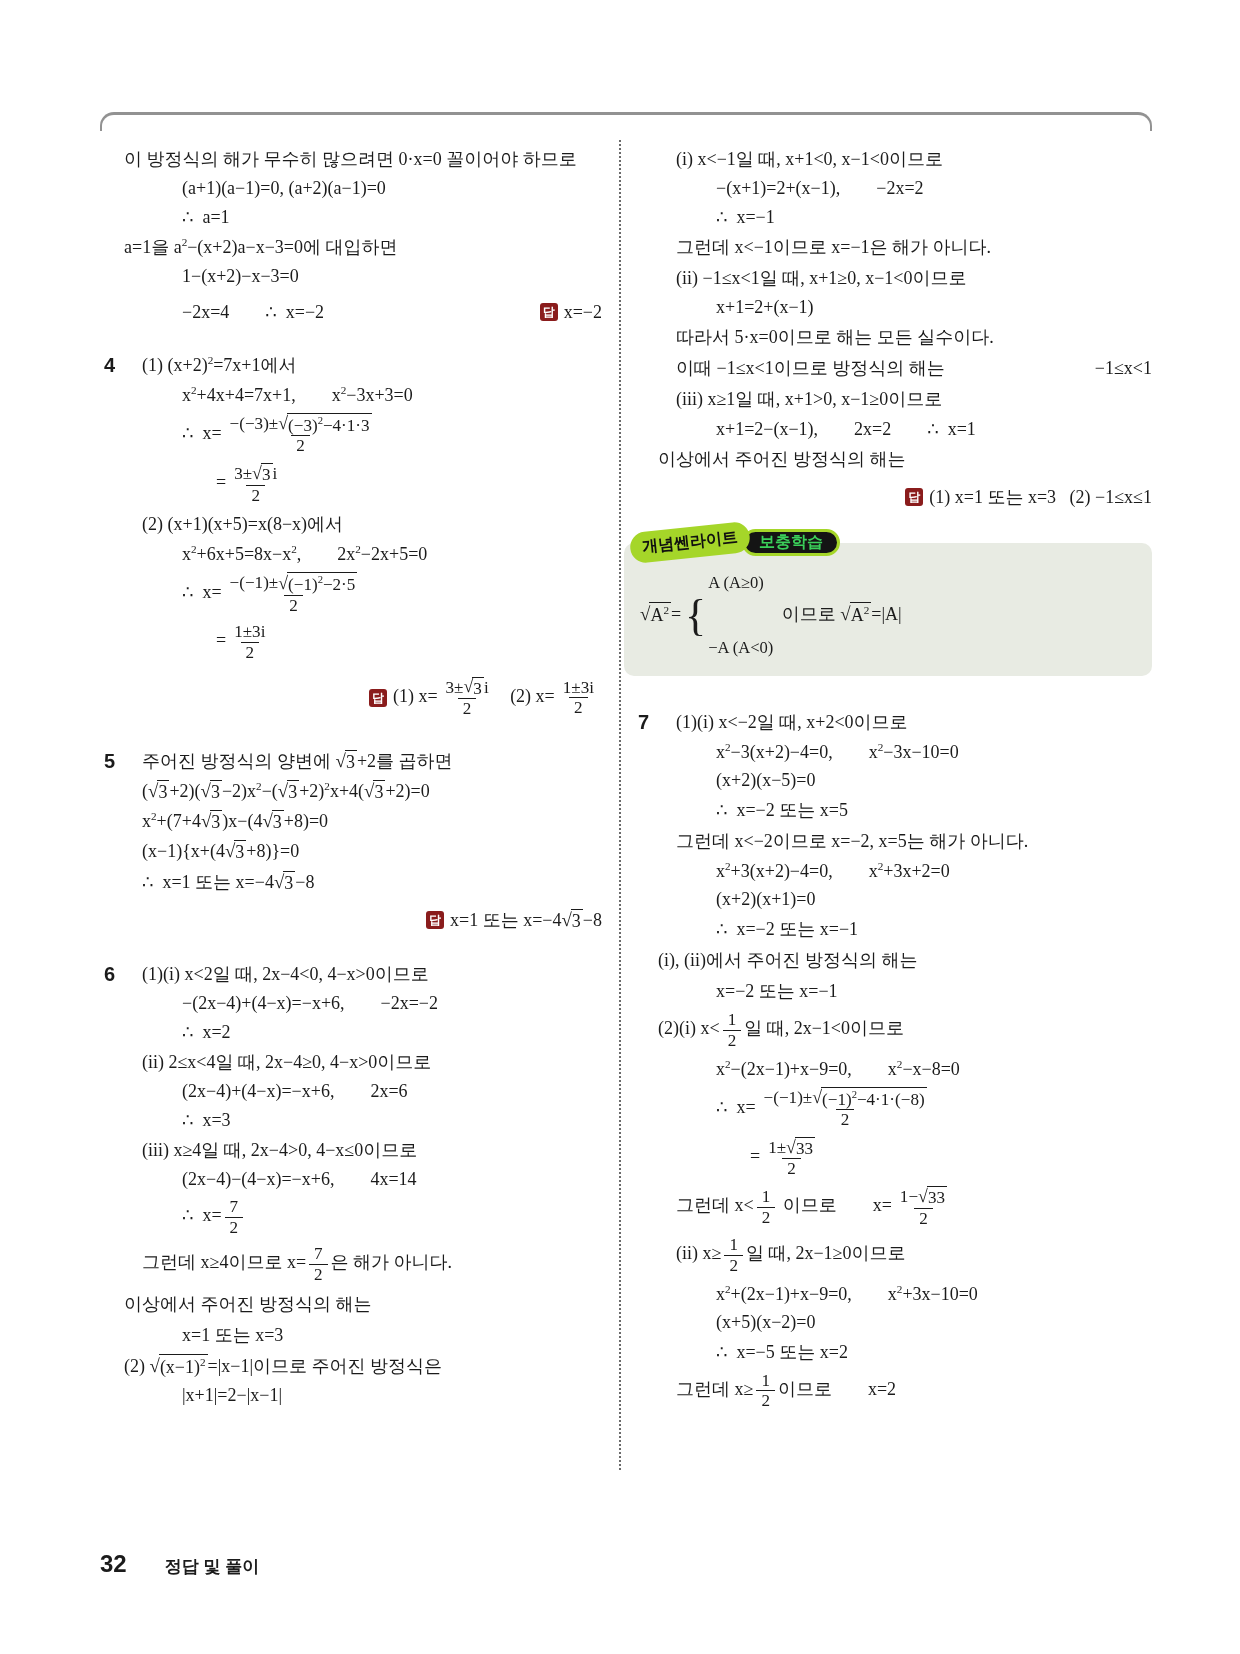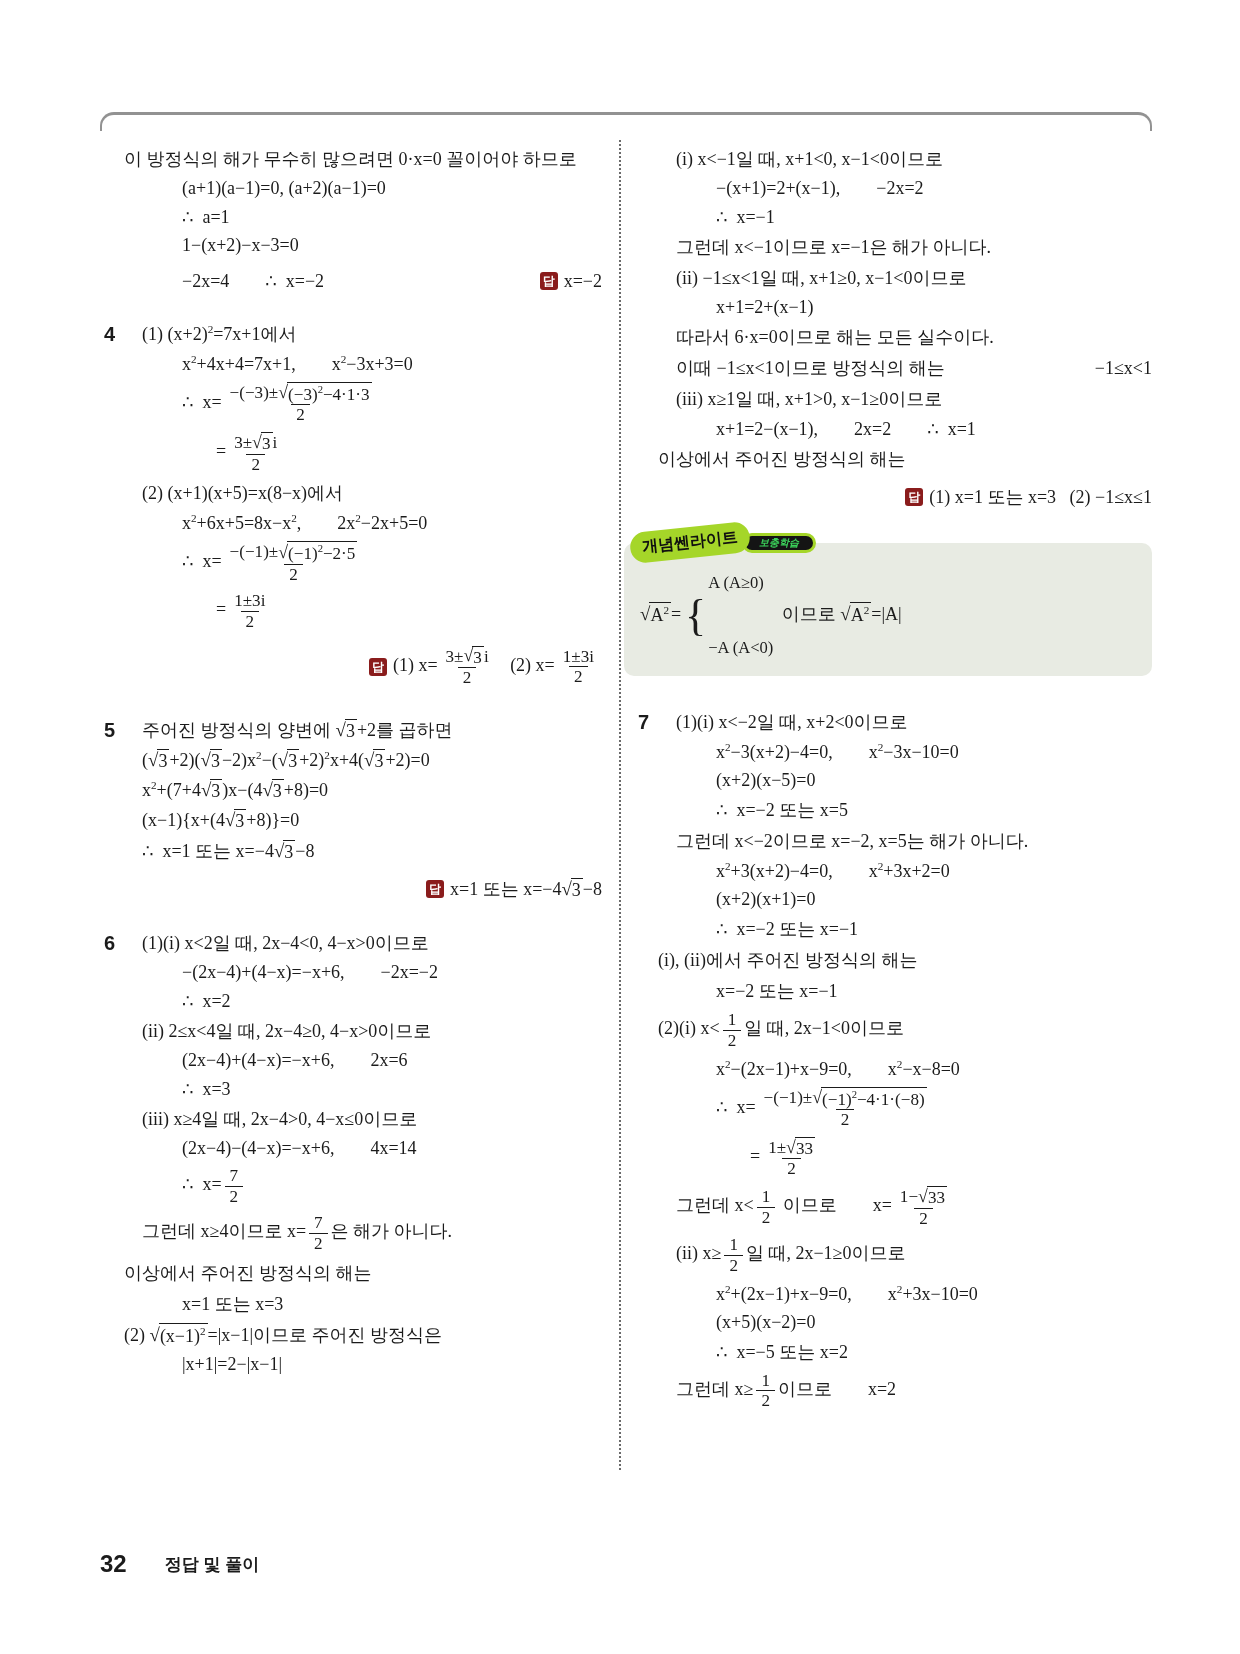--- a/index.html
+++ b/index.html
@@ -72,31 +72,30 @@
   .note-badges{
     position:absolute;top:-16px;left:6px;z-index:2;
     display:flex;align-items:center;
     font-family:"Liberation Sans","DejaVu Sans",sans-serif;
   }
   .brand{
     background:var(--accent-green);color:#101010;font-weight:bold;font-size:16px;
     padding:5px 12px;border-radius:18px;transform:rotate(-6deg);
   }
   .pill{
-    background:#141414;color:var(--pill-text);font-weight:bold;font-size:10px;
+    background:#141414;color:var(--pill-text);font-weight:bold;font-size:16px;
     padding:0 14px;border-radius:16px;margin-left:-8px;
     border:3px solid var(--accent-green);
-    font-style:italic;
   }
   .note-body{
     background:var(--note-bg);border-radius:10px;
     padding:30px 18px 18px 16px;
   }
   .footer{
-    position:absolute;top:1550px;left:100px;display:flex;align-items:center;
+    position:absolute;top:1550px;left:100px;display:flex;align-items:flex-end;
     font-family:"Liberation Sans","DejaVu Sans",sans-serif;
   }
   .pageno{font-size:24px;font-weight:bold;margin-right:38px;}
   .flabel{font-size:17px;font-weight:bold;}
 </style>
 </head>
 <body>
 
 <div class="frame-top"></div>
 
@@ -105,20 +104,23 @@
       <div class="blk">
         <div class="line i-m1">
           <span class="lt">이 방정식의 해가 무수히 많으려면 0·x=0 꼴이어야 하므로</span>
         </div>
         <div class="line i-1">
           <span class="lt">(a+1)(a−1)=0, (a+2)(a−1)=0</span>
         </div>
         <div class="line i-1">
           <span class="lt">∴  a=1</span>
         </div>
+        <div class="line i-m1">
+          <span class="lt">a=1을 a<sup>2</sup>−(x+2)a−x−3=0에 대입하면</span>
+        </div>
         <div class="line i-1">
           <span class="lt">1−(x+2)−x−3=0</span>
         </div>
         <div class="line i-1 ansline">
           <span class="lt">−2x=4        ∴  x=−2</span>
           <span class="rt"><span class="ab">답</span><span>x=−2</span></span>
         </div>
       </div>
       <div class="blk">
         <span class="num">4</span>
@@ -232,21 +234,21 @@
         <div class="line i-0">
           <span class="lt">그런데 x&lt;−1이므로 x=−1은 해가 아니다.</span>
         </div>
         <div class="line i-0">
           <span class="lt">(ii) −1≤x&lt;1일 때, x+1≥0, x−1&lt;0이므로</span>
         </div>
         <div class="line i-1">
           <span class="lt">x+1=2+(x−1)</span>
         </div>
         <div class="line i-0">
-          <span class="lt">따라서 6·x=0이므로 해는 모든 실수이다.</span>
+          <span class="lt">따라서 5·x=0이므로 해는 모든 실수이다.</span>
         </div>
         <div class="line i-0">
           <span class="lt">이때 −1≤x&lt;1이므로 방정식의 해는</span>
           <span class="rt"><span>−1≤x&lt;1</span></span>
         </div>
         <div class="line i-0">
           <span class="lt">(iii) x≥1일 때, x+1&gt;0, x−1≥0이므로</span>
         </div>
         <div class="line i-1">
           <span class="lt">x+1=2−(x−1),        2x=2        ∴  x=1</span>

